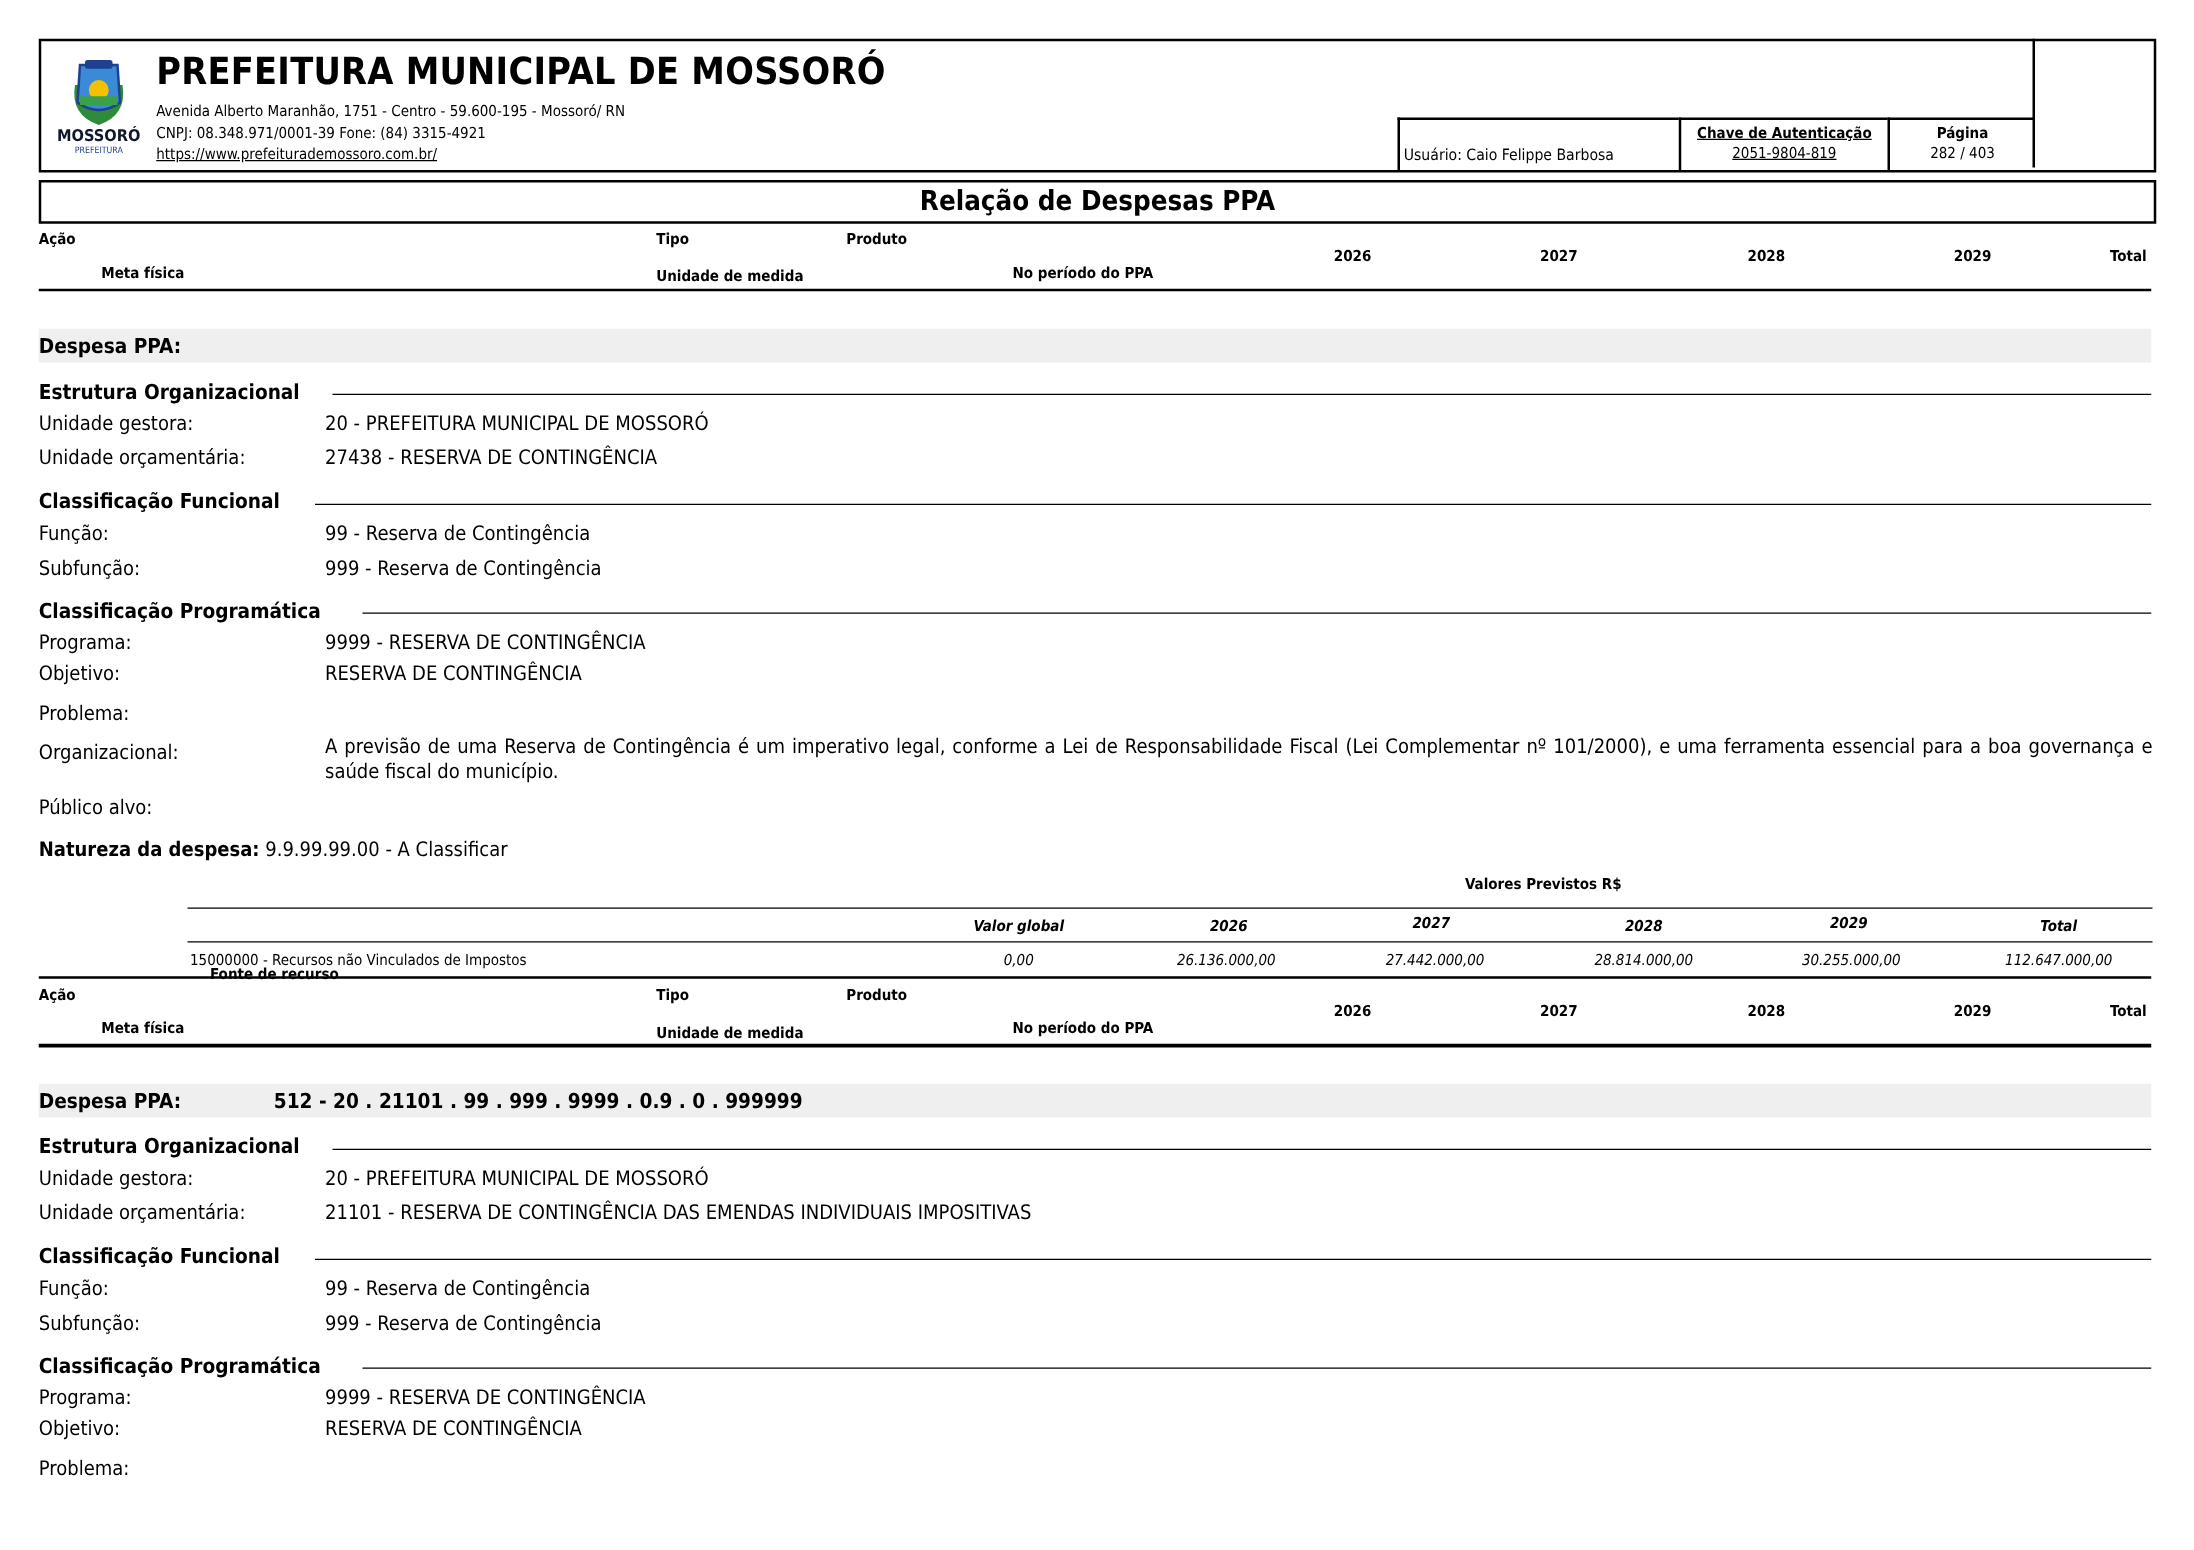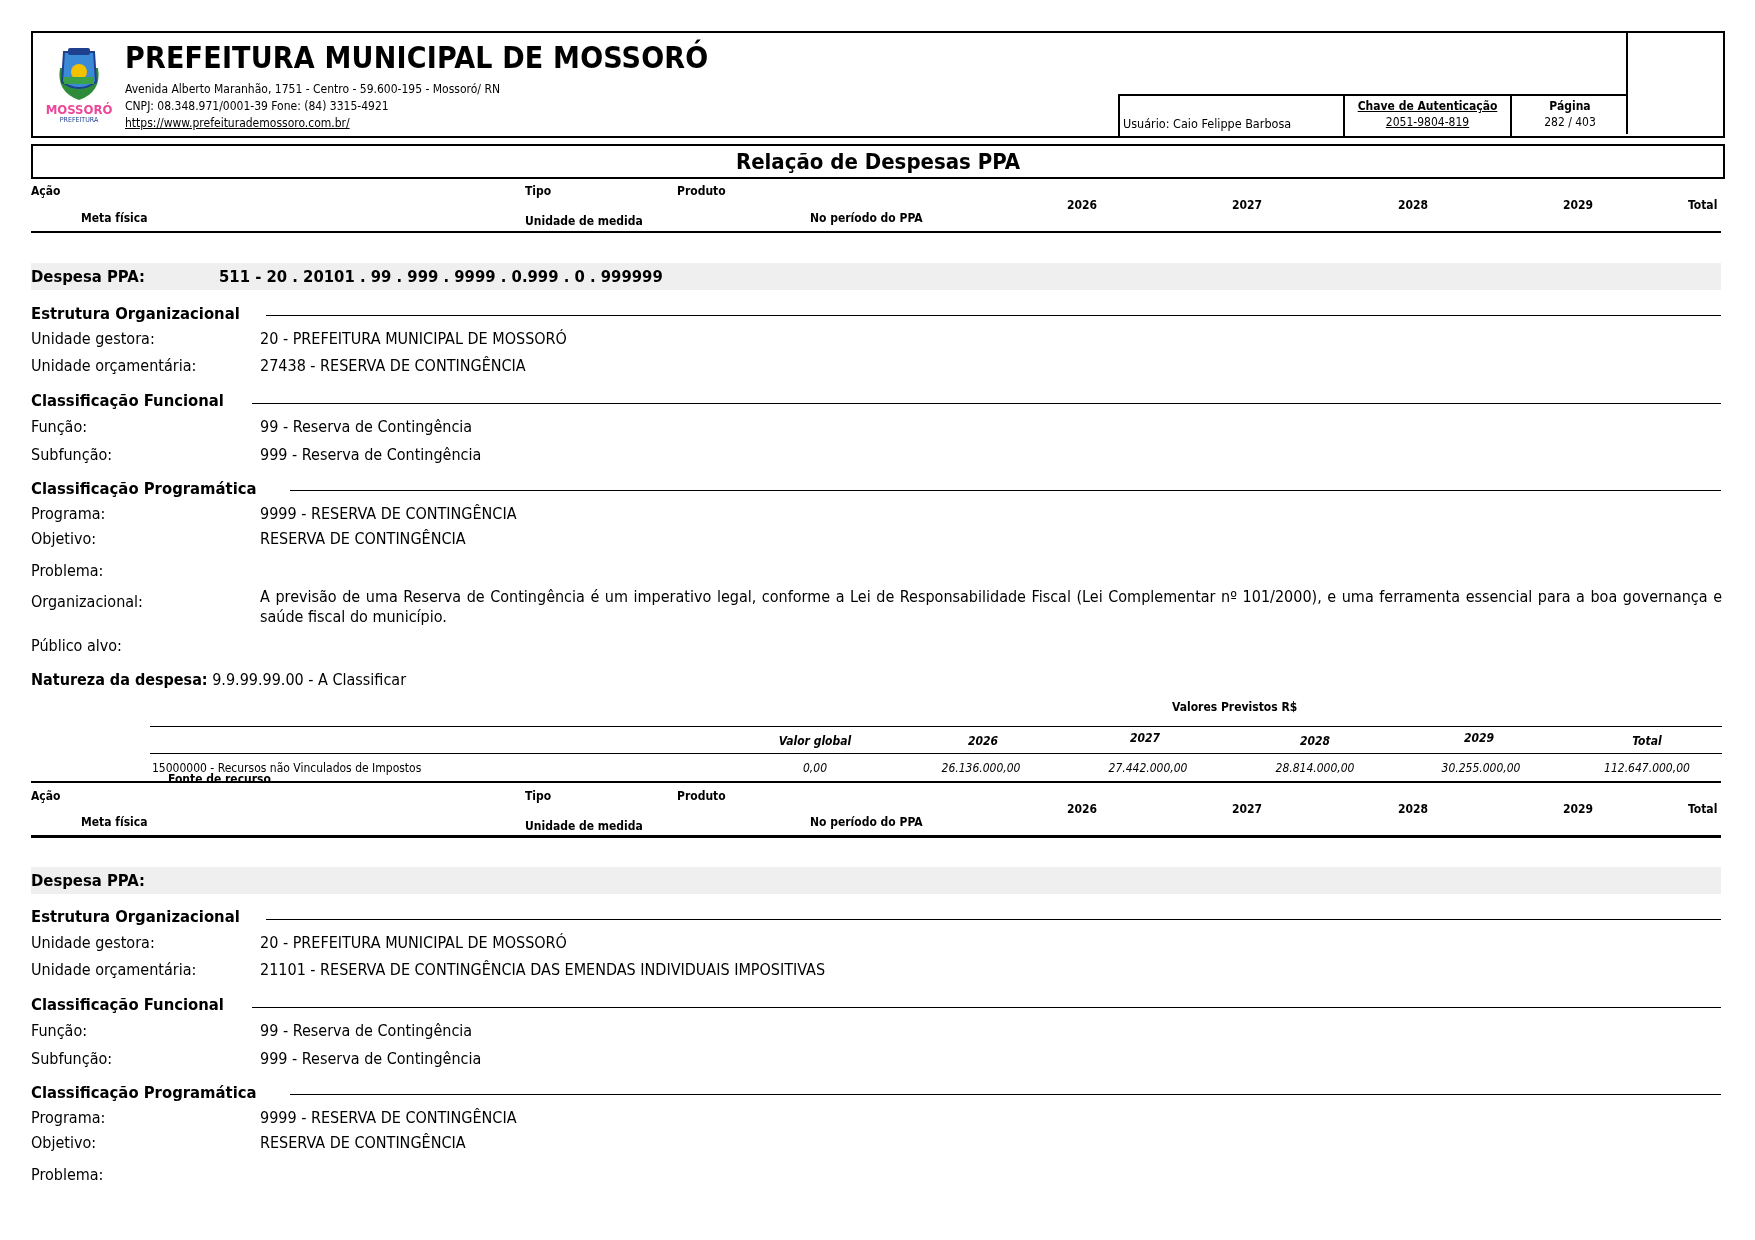--- a/index.html
+++ b/index.html
@@ -35,21 +35,21 @@
 <div class="abs hdr-right"></div>
 
 <div class="abs logo">
   <svg width="66" height="58" viewBox="0 0 66 58">
     <path d="M14 22 Q10 46 33 54 Q56 46 52 22 Z" fill="#2e8b3a"></path>
     <path d="M18 6 L48 6 L50 36 Q33 48 16 36 Z" fill="#3b8ad8" stroke="#1f3f8f" stroke-width="2"></path>
     <rect x="22" y="2" width="22" height="7" rx="2" fill="#1f3f8f"></rect>
     <circle cx="33" cy="26" r="8" fill="#f2c200"></circle>
     <rect x="18" y="31" width="30" height="7" fill="#3aa04a"></rect>
   </svg>
-  <div style="position:absolute;top:56px;left:-6px;width:78px;text-align:center;font-size:13px;font-weight:bold;color:#ec4899;">MOSSORÓ</div>
+  <div style="position:absolute;top:56px;left:-6px;width:78px;text-align:center;font-size:13px;font-weight:bold;color:#0f172a;">MOSSORÓ</div>
   <div style="position:absolute;top:70px;left:-6px;width:78px;text-align:center;font-size:7px;color:#1f3f8f;">PREFEITURA</div>
 </div>
 
 <div class="abs org-title">PREFEITURA MUNICIPAL DE MOSSORÓ</div>
 <div class="abs addr" style="top:82px;">Avenida Alberto Maranhão, 1751 - Centro - 59.600-195 - Mossoró/ RN</div>
 <div class="abs addr" style="top:99px;">CNPJ: 08.348.971/0001-39 Fone: (84) 3315-4921</div>
 <div class="abs addr link" style="top:116px;">https://www.prefeiturademossoro.com.br/</div>
 
 <div class="info-cell" style="left:1118px;width:223px;border-right:none;">
   <div style="position:absolute;left:3px;top:20px;font-weight:normal;font-size:12.5px;">Usuário: Caio Felippe Barbosa</div>
@@ -76,21 +76,20 @@
   <div class="abs colhdr" style="left:1232px;top:198px;">2027</div>
   <div class="abs colhdr" style="left:1398px;top:198px;">2028</div>
   <div class="abs colhdr" style="left:1563px;top:198px;">2029</div>
   <div class="abs colhdr" style="left:1688px;top:198px;">Total</div>
   <div class="abs rule-thick" style="left:31px;top:231px;width:1690px;border-top-width:2px;"></div>
 </div>
 
 <div>
   <div class="abs band" style="top:263px;">
     <span style="position:absolute;left:0;">Despesa PPA:</span>
-    <span style="position:absolute;left:188px;">511 - 20 . 20101 . 99 . 999 . 9999 . 0.999 . 0 . 999999</span>
   </div>
 
   <div class="abs sec-title" style="left:31px;top:304px;">Estrutura Organizacional</div>
   <div class="abs rule" style="left:266px;top:315px;width:1455px;"></div>
   <div class="abs lbl" style="top:329px;">Unidade gestora:</div>
   <div class="abs val" style="top:329px;">20 - PREFEITURA MUNICIPAL DE MOSSORÓ</div>
   <div class="abs lbl" style="top:356px;">Unidade orçamentária:</div>
   <div class="abs val" style="top:356px;">27438 - RESERVA DE CONTINGÊNCIA</div>
 
   <div class="abs sec-title" style="left:31px;top:391px;">Classificação Funcional</div>
@@ -154,20 +153,21 @@
   <div class="abs colhdr" style="left:1232px;top:802px;">2027</div>
   <div class="abs colhdr" style="left:1398px;top:802px;">2028</div>
   <div class="abs colhdr" style="left:1563px;top:802px;">2029</div>
   <div class="abs colhdr" style="left:1688px;top:802px;">Total</div>
   <div class="abs rule-thick" style="left:31px;top:835px;width:1690px;"></div>
 </div>
 
 <div>
   <div class="abs band" style="top:867px;">
     <span style="position:absolute;left:0;">Despesa PPA:</span>
+    <span style="position:absolute;left:188px;">512 - 20 . 21101 . 99 . 999 . 9999 . 0.9 . 0 . 999999</span>
   </div>
 
   <div class="abs sec-title" style="left:31px;top:907px;">Estrutura Organizacional</div>
   <div class="abs rule" style="left:266px;top:919px;width:1455px;"></div>
   <div class="abs lbl" style="top:933px;">Unidade gestora:</div>
   <div class="abs val" style="top:933px;">20 - PREFEITURA MUNICIPAL DE MOSSORÓ</div>
   <div class="abs lbl" style="top:960px;">Unidade orçamentária:</div>
   <div class="abs val" style="top:960px;">21101 - RESERVA DE CONTINGÊNCIA DAS EMENDAS INDIVIDUAIS IMPOSITIVAS</div>
 
   <div class="abs sec-title" style="left:31px;top:995px;">Classificação Funcional</div>

